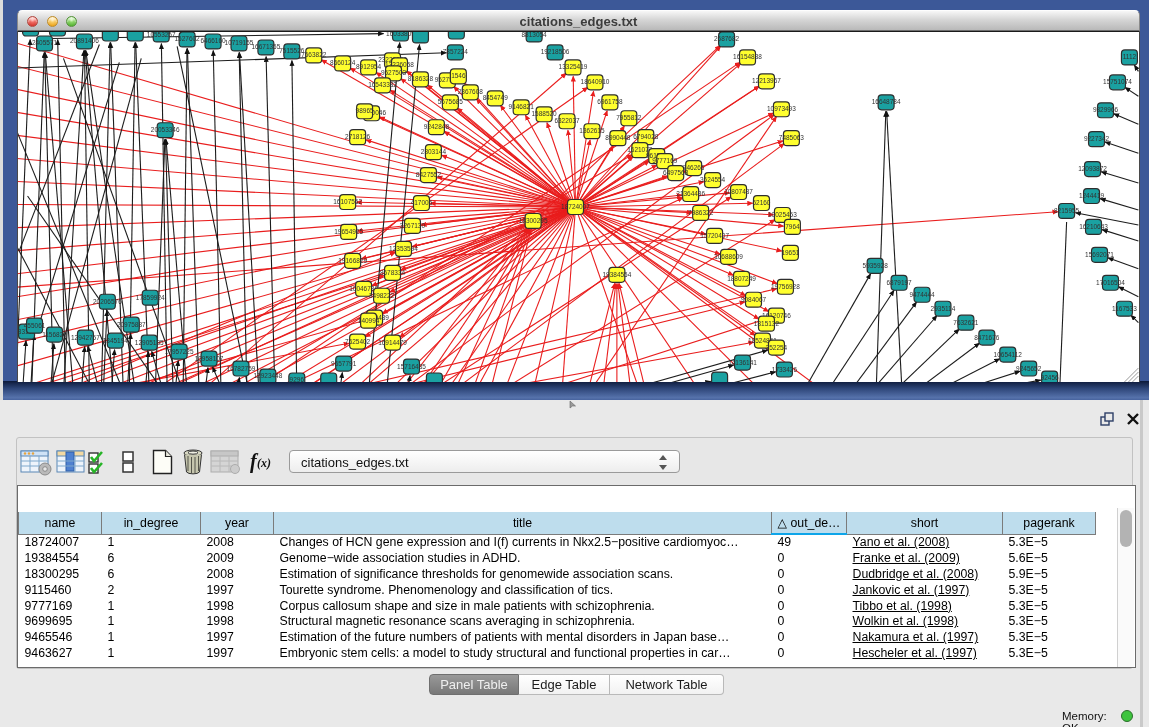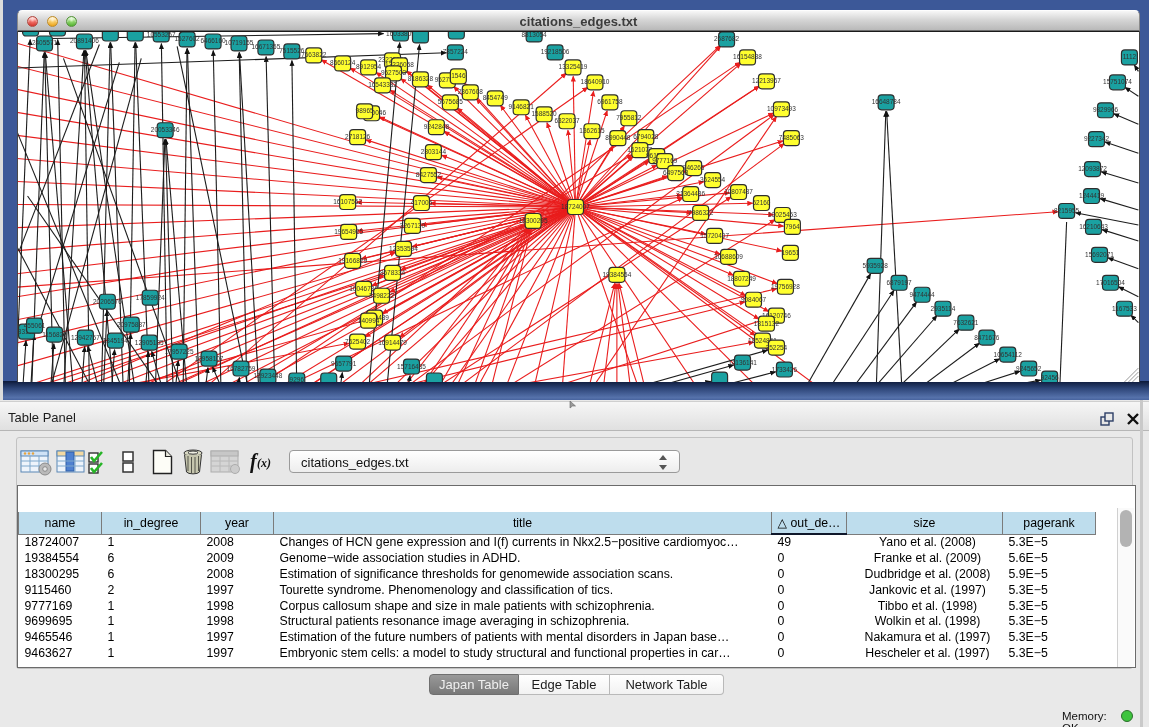--- a/index.html
+++ b/index.html
@@ -17,23 +17,23 @@
 
 #tp{position:absolute;left:0;top:400px;width:1149px;height:327px;background:#e9e9e9;}
 #tpbar{position:absolute;left:0;top:1px;width:1149px;height:30px;background:linear-gradient(#f6f6f6,#e0e0e0);border-bottom:1px solid #b6b6b6;border-top:1px solid #cfcfcf;}
 #tpbar span{position:absolute;left:8px;top:8px;font-size:13px;color:#1d1d1d;}
 #group{position:absolute;left:16px;top:37px;width:1117px;height:232px;border:1px solid #c2c2c2;border-radius:3px;background:#e7e7e7;}
 #ddown{position:absolute;left:289px;top:450px;width:391px;height:23px;background:linear-gradient(#ffffff,#ededed);border:1px solid #9a9a9a;border-radius:4px;}
 #ddown span{position:absolute;left:11px;top:4px;font-size:13px;color:#111;}
 #tablewrap{position:absolute;left:17px;top:485px;width:1119px;height:183px;background:#fff;border:1px solid #6b6b6b;overflow:hidden;}
 table{border-collapse:collapse;font-size:12.3px;color:#000;table-layout:fixed;width:1077px;margin-top:26px;}
 th{background:#bedded;border:1px solid #7b7b7b;border-top:none;font-weight:normal;font-size:12.3px;height:22px;padding:0;}
-th.sorted{border-bottom:2px solid #0f172a;}
+th.sorted{border-bottom:2px solid #0ea5e9;}
 td{height:15.9px;padding:0 0 0 6px;white-space:nowrap;overflow:hidden;font-size:12.3px;}
-td.c6{text-align:center;}
+td.c6{text-decoration:underline;}
 .w1{width:83px}.w2{width:99px}.w3{width:73px}.w4{width:498px}.w5{width:75px}.w6{width:156px}.w7{width:93px}
 #vscroll{position:absolute;right:1px;top:22px;width:17px;height:160px;background:#fafafa;border-left:1px solid #d0d0d0;}
 #vthumb{position:absolute;left:2px;top:2px;width:12px;height:37px;border-radius:6px;background:#b3b3b3;}
 .seg{position:absolute;top:674px;height:21px;font-size:13px;text-align:center;line-height:20px;}
 #seg1{left:429px;width:90px;background:linear-gradient(#999,#787878);color:#efefef;border:1px solid #6f6f6f;border-radius:4px 0 0 4px;}
 #seg2{left:519px;width:91px;background:linear-gradient(#fff,#f2f2f2);color:#1c1c1c;border:1px solid #b9b9b9;border-left:none;}
 #seg3{left:610px;width:114px;background:linear-gradient(#fff,#f2f2f2);color:#1c1c1c;border:1px solid #b9b9b9;border-left:none;border-radius:0 4px 4px 0;}
 #mem{position:absolute;left:1062px;top:710px;font-size:11.5px;color:#111;}
 #memdot{position:absolute;left:1121px;top:710px;width:12px;height:12px;border-radius:50%;background:#3ec43e;border:1.5px solid #2c6e2c;}
 #redge{position:absolute;left:1140px;top:400px;width:3px;height:327px;background:#c9c9c9;}
@@ -541,23 +541,20 @@
       <text x="760" y="318.5" font-size="6.5" fill="#333" text-anchor="middle" font-family="Liberation Sans, sans-serif">252254</text>
 <rect x="550.5" y="168" width="16" height="15" rx="3.5" fill="#ffff2e" stroke="#2e2e2e" stroke-width="1.2"></rect>
       <text x="558.5" y="177.5" font-size="6.5" fill="#333" text-anchor="middle" font-family="Liberation Sans, sans-serif">18724007</text>
 <g stroke="#999" stroke-width="1">
 <line x1="1109" y1="351" x2="1123" y2="337"></line>
 <line x1="1113" y1="351" x2="1123" y2="341"></line>
 <line x1="1117" y1="351" x2="1123" y2="345"></line>
 </g>
 </svg>
 <div id="tp">
- <div id="tpbar">
-        <span>Table Panel</span>
-      </div>
  <div id="group"></div>
 </div>
 
 <svg width="290" height="30" viewBox="0 0 290 30" style="position:absolute;left:14px;top:448px;">
 
  <g>
   <rect x="7" y="3" width="27" height="21" fill="#eef4fb" stroke="#5b87b5"></rect>
   <rect x="7" y="3" width="27" height="5" fill="#cfe2f6" stroke="#5b87b5"></rect>
   <circle cx="11" cy="5.5" r="1.2" fill="#e8a33d"></circle>
         <circle cx="15" cy="5.5" r="1.2" fill="#e8a33d"></circle>
@@ -628,21 +625,21 @@
           <col class="w6">
           <col class="w7">
         </colgroup>
   <tbody>
           <tr>
             <th>name</th>
             <th>in_degree</th>
             <th>year</th>
             <th>title</th>
             <th class="sorted">△ out_de…</th>
-            <th>size</th>
+            <th>short</th>
             <th>pagerank</th>
           </tr>
   <tr>
             <td class="c1">18724007</td>
             <td class="c2">1</td>
             <td class="c3">2008</td>
             <td class="c4">Changes of HCN gene expression and I(f) currents in Nkx2.5−positive cardiomyoc…</td>
             <td class="c5">49</td>
             <td class="c6">Yano et al. (2008)</td>
             <td class="c7">5.3E−5</td>
@@ -680,21 +677,21 @@
             <td class="c3">1998</td>
             <td class="c4">Corpus callosum shape and size in male patients with schizophrenia.</td>
             <td class="c5">0</td>
             <td class="c6">Tibbo et al. (1998)</td>
             <td class="c7">5.3E−5</td>
           </tr>
 <tr>
             <td class="c1">9699695</td>
             <td class="c2">1</td>
             <td class="c3">1998</td>
-            <td class="c4">Structural patients resonance image averaging in schizophrenia.</td>
+            <td class="c4">Structural magnetic resonance scans averaging in schizophrenia.</td>
             <td class="c5">0</td>
             <td class="c6">Wolkin et al. (1998)</td>
             <td class="c7">5.3E−5</td>
           </tr>
 <tr>
             <td class="c1">9465546</td>
             <td class="c2">1</td>
             <td class="c3">1997</td>
             <td class="c4">Estimation of the future numbers of patients with mental disorders in Japan base…</td>
             <td class="c5">0</td>
@@ -709,21 +706,21 @@
             <td class="c5">0</td>
             <td class="c6">Hescheler et al. (1997)</td>
             <td class="c7">5.3E−5</td>
           </tr>
  </tbody>
       </table>
  <div id="vscroll">
         <div id="vthumb"></div>
       </div>
 </div>
-<div class="seg" id="seg1">Japan Table</div>
+<div class="seg" id="seg1">Panel Table</div>
 <div class="seg" id="seg2">Edge Table</div>
 <div class="seg" id="seg3">Network Table</div>
 <div id="mem">Memory: OK</div>
     <div id="memdot"></div>
 <div id="redge"></div>
 <div style="position:absolute;left:17px;top:31px;width:1px;height:351px;background:#4a4a4a;"></div>
 <div style="position:absolute;left:1139px;top:31px;width:1px;height:351px;background:#4a4a4a;"></div>
 
 <svg width="46" height="18" viewBox="0 0 46 18" style="position:absolute;left:1098px;top:410px;">
  <rect x="3" y="7" width="8" height="8" fill="none" stroke="#2c3e66" stroke-width="1.4"></rect>

